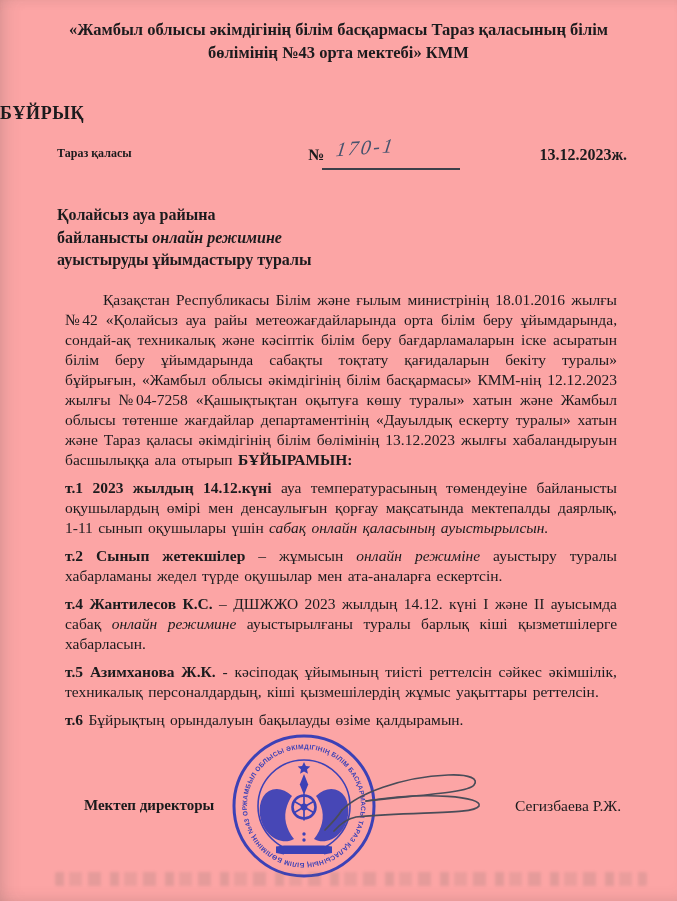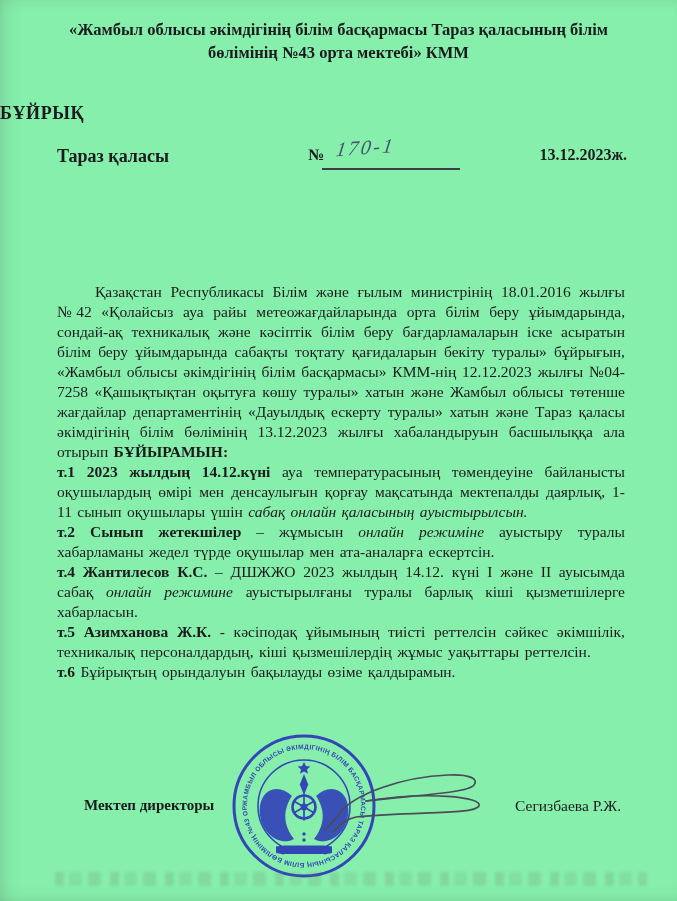--- a/index.html
+++ b/index.html
@@ -1,46 +1,46 @@
 <!DOCTYPE html>
 <html lang="kk" style="--stamp: #2e3ab8; --ink: #4a4c58; --hand: #46536e;"><head>
 <meta charset="utf-8">
 <style>
   html,body{margin:0;padding:0;background:#e9e9e7;}
   .page{
     position:relative;width:677px;height:901px;margin:0 auto;
-    background:#86efac;overflow:hidden;
+    background:#fca5a5;overflow:hidden;
     font-family:"Liberation Serif","DejaVu Serif",serif;color:#1b1b1d;
     box-shadow:inset 14px 0 22px -16px rgba(70,70,65,.30),
                inset 0 -12px 18px -14px rgba(70,70,65,.18),
                inset 0 10px 14px -12px rgba(70,70,65,.12);
   }
   .header{
     position:absolute;top:18px;left:46px;right:46px;text-align:center;
     font-weight:bold;font-size:16.5px;line-height:23px;
   }
   .title{
     position:absolute;top:103px;left:0;right:0;text-align:left;
     font-weight:bold;font-size:18px;letter-spacing:.6px;
   }
-  .meta-city{position:absolute;left:57px;top:146px;font-weight:bold;font-size:18px;}
+  .meta-city{position:absolute;left:57px;top:146px;font-weight:bold;font-size:12px;}
   .meta-no{position:absolute;left:308px;top:146px;font-weight:bold;font-size:16px;}
   .hand-number{
     position:absolute;left:336px;top:136px;font-size:20px;font-style:italic;
     color:var(--hand,#46536e);letter-spacing:2.5px;
     transform:rotate(-4deg) skewX(-12deg);
   }
   .number-line{position:absolute;left:322px;top:150px;width:138px;height:18px;border-bottom:2px solid #3c3f49;}
   .meta-date{position:absolute;right:50px;top:146px;font-weight:bold;font-size:16px;}
   .subject{
     position:absolute;left:57px;top:204px;
     font-weight:bold;font-size:16px;line-height:22.5px;
   }
   .body-text{position:absolute;left:57px;top:282px;width:568px;font-size:15.5px;}
-  .para{text-align:justify;line-height:20px;margin:0;word-spacing:1.5px;}
+  .para{text-align:justify;line-height:20px;margin:8px;word-spacing:1.5px;}
   .para.indent{text-indent:38px;}
   .subject .run-line{white-space:nowrap;}
   .b{font-weight:bold;}
   .i2{font-style:italic;}
   .sig-left{position:absolute;left:84px;top:797px;font-weight:bold;font-size:15px;}
   .sig-right{position:absolute;left:515px;top:797px;font-weight:normal;font-size:15.5px;}
   .stamp{position:absolute;left:228px;top:730px;width:152px;height:152px;opacity:.93;}
   .sig-ink{position:absolute;left:296px;top:750px;width:205px;height:88px;}
   .bleed{
     position:absolute;left:55px;top:872px;width:592px;height:14px;
@@ -60,20 +60,25 @@
   <div class="header">«Жамбыл облысы әкімдігінің білім басқармасы Тараз қаласының білім бөлімінің №43 орта мектебі» КММ</div>
 
   <div class="title">БҰЙРЫҚ</div>
 
   <div class="meta-city">Тараз қаласы</div>
   <div class="meta-no">№</div>
   <div class="hand-number">170-1</div>
   <div class="number-line"></div>
   <div class="meta-date">13.12.2023ж.</div>
 
+  <div class="subject">
+      <div class="run-line"><span class="b">Қолайсыз ауа райына</span></div>
+      <div class="run-line"><span class="b">байланысты </span><span class="b i2">онлайн режимине</span></div>
+      <div class="run-line"><span class="b">ауыстыруды ұйымдастыру туралы</span></div>
+    </div>
 
   <div class="body-text">
       <div class="para indent"><span>Қазақстан Республикасы Білім және ғылым министрінің 18.01.2016 жылғы №42 «Қолайсыз ауа райы метеожағдайларында орта білім беру ұйымдарында, сондай-ақ техникалық және кәсіптік білім беру бағдарламаларын іске асыратын білім беру ұйымдарында сабақты тоқтату қағидаларын бекіту туралы» бұйрығын, «Жамбыл облысы әкімдігінің білім басқармасы» КММ-нің 12.12.2023 жылғы №04-7258 «Қашықтықтан оқытуға көшу туралы» хатын және Жамбыл облысы төтенше жағдайлар департаментінің «Дауылдық ескерту туралы» хатын және Тараз қаласы әкімдігінің білім бөлімінің 13.12.2023 жылғы хабаландыруын басшылыққа ала отырып </span><span class="b">БҰЙЫРАМЫН:</span></div>
       <div class="para"><span class="b">т.1 2023 жылдың 14.12.күні</span><span> ауа температурасының төмендеуіне байланысты оқушылардың өмірі мен денсаулығын қорғау мақсатында мектепалды даярлық, 1-11 сынып оқушылары үшін </span><span class="i2">сабақ онлайн қаласының ауыстырылсын.</span></div>
       <div class="para"><span class="b">т.2 Сынып жетекшілер</span><span> – жұмысын </span><span class="i2">онлайн режиміне</span><span> ауыстыру туралы хабарламаны жедел түрде оқушылар мен ата-аналарға ескертсін.</span></div>
       <div class="para"><span class="b">т.4 Жантилесов К.С.</span><span> – ДШЖЖО 2023 жылдың 14.12. күні I және II ауысымда сабақ </span><span class="i2">онлайн режимине</span><span> ауыстырылғаны туралы барлық кіші қызметшілерге хабарласын.</span></div>
       <div class="para"><span class="b">т.5 Азимханова Ж.К.</span><span> - кәсіподақ ұйымының тиісті реттелсін сәйкес әкімшілік, техникалық персоналдардың, кіші қызмешілердің жұмыс уақыттары реттелсін.</span></div>
       <div class="para"><span class="b">т.6</span><span> Бұйрықтың орындалуын бақылауды өзіме қалдырамын.</span></div>
     </div>
 

